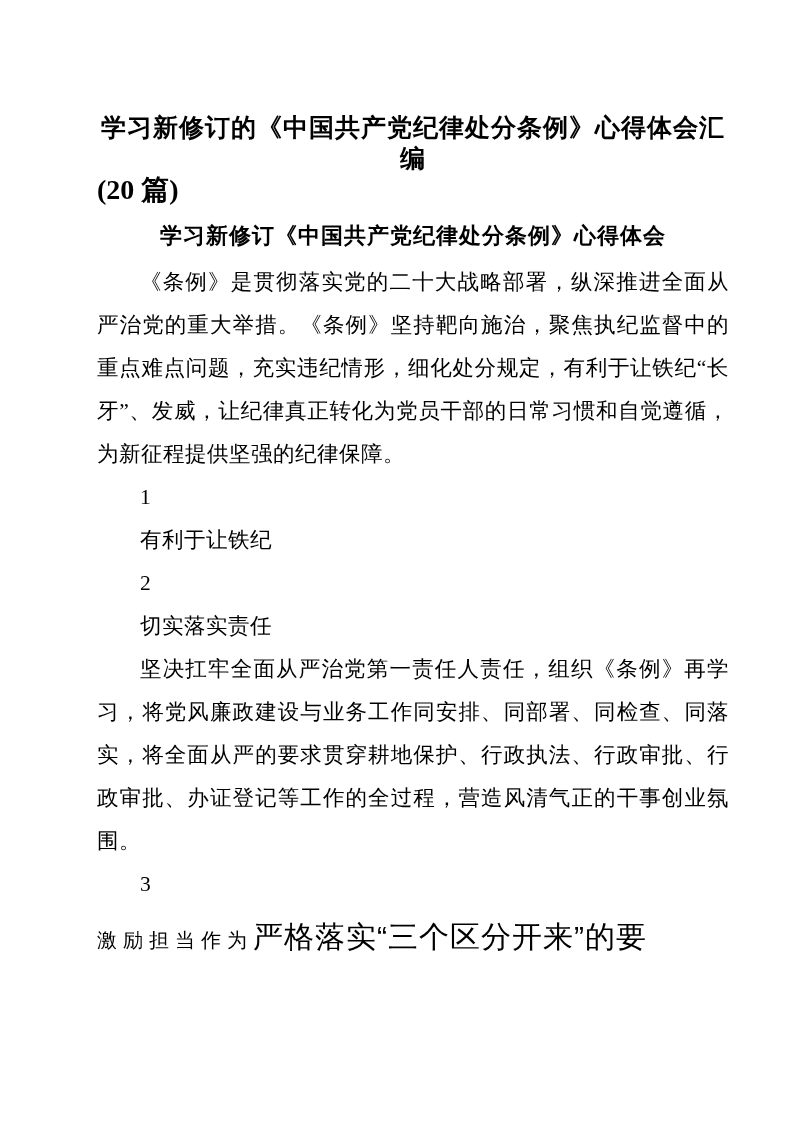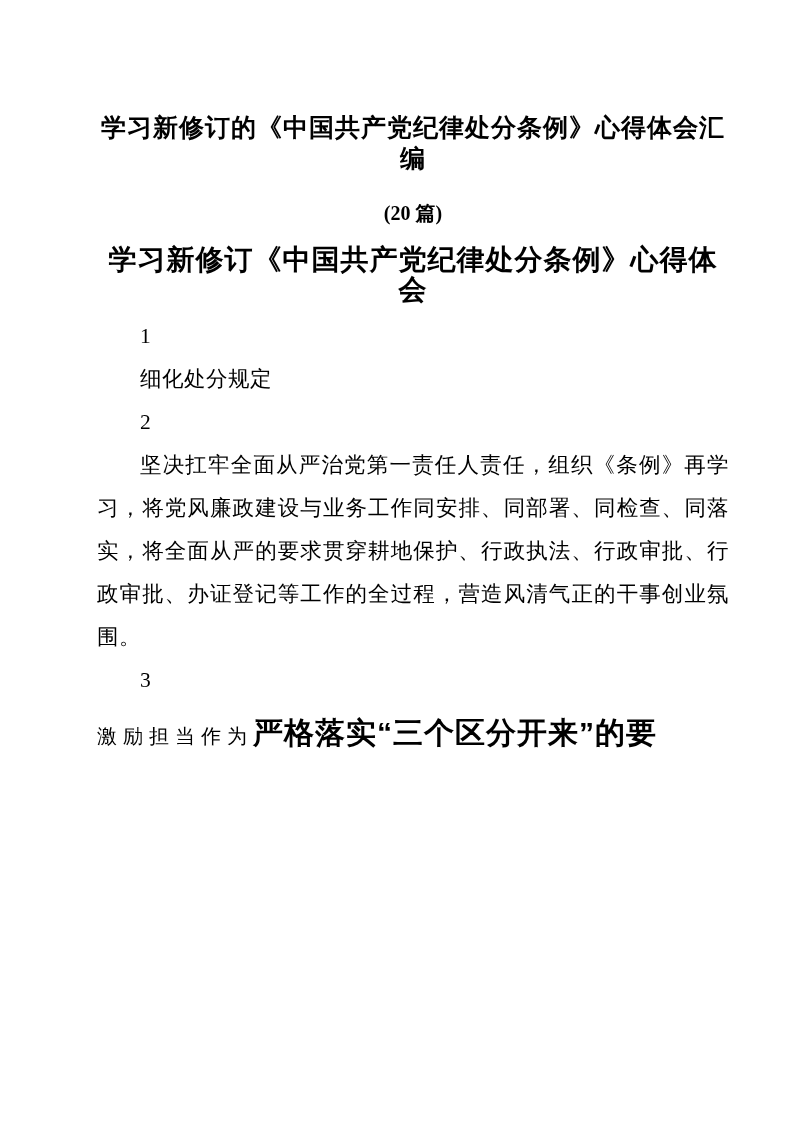--- a/index.html
+++ b/index.html
@@ -18,28 +18,27 @@
     padding: 112px 64px 0 97px;
   }
   .doc-title {
     font-size: 25px;
     font-weight: 700;
     text-align: center;
     line-height: 31px;
     letter-spacing: 1px;
   }
   .doc-count {
-    font-size: 20px;
+    font-size: 28px;
     font-weight: 700;
-    text-align: center;
+    text-align: left;
     line-height: 31px;
-    margin-top: 24px;
   }
   .article-title {
-    font-size: 28px;
+    font-size: 22px;
     font-weight: 700;
     text-align: center;
     line-height: 30px;
     letter-spacing: 1px;
     margin-top: 16px;
     margin-bottom: 10px;
   }
   .body-text {
     font-size: 21.5px;
     line-height: 43px;
@@ -59,44 +58,46 @@
     white-space: nowrap;
   }
   .big-regular {
     font-size: 20px;
     letter-spacing: 6px;
     font-family: "Liberation Serif", serif;
     font-weight: 400;
   }
   .big-bold {
     font-size: 30px;
-    font-weight: 700;
+    font-weight: 400;
     font-family: "Liberation Sans", sans-serif;
     letter-spacing: 1px;
   }
 </style>
 </head>
 <body>
 
 <div class="page">
 
   <h1 class="doc-title">学习新修订的《中国共产党纪律处分条例》心得体会汇编</h1>
 
   <div class="doc-count">(20 篇)</div>
 
   <h2 class="article-title">学习新修订《中国共产党纪律处分条例》心得体会</h2>
 
+  <p class="body-text">《条例》是贯彻落实党的二十大战略部署，纵深推进全面从严治党的重大举措。《条例》坚持靶向施治，聚焦执纪监督中的重点难点问题，充实违纪情形，细化处分规定，有利于让铁纪“长牙”、发威，让纪律真正转化为党员干部的日常习惯和自觉遵循，为新征程提供坚强的纪律保障。</p>
 
   <p class="sec-line">1</p>
 
-  <p class="sec-line">细化处分规定</p>
+  <p class="sec-line">有利于让铁纪</p>
 
 
   <p class="sec-line">2</p>
 
+  <p class="sec-line">切实落实责任</p>
 
   <p class="body-text">坚决扛牢全面从严治党第一责任人责任，组织《条例》再学习，将党风廉政建设与业务工作同安排、同部署、同检查、同落实，将全面从严的要求贯穿耕地保护、行政执法、行政审批、行政审批、办证登记等工作的全过程，营造风清气正的干事创业氛围。</p>
 
   <p class="sec-line">3</p>
 
   <p class="big-line"><span class="big-regular">激励担当作为</span><span class="big-bold">严格落实“三个区分开来”的要</span></p>
 
 </div>
 
 </body></html>

